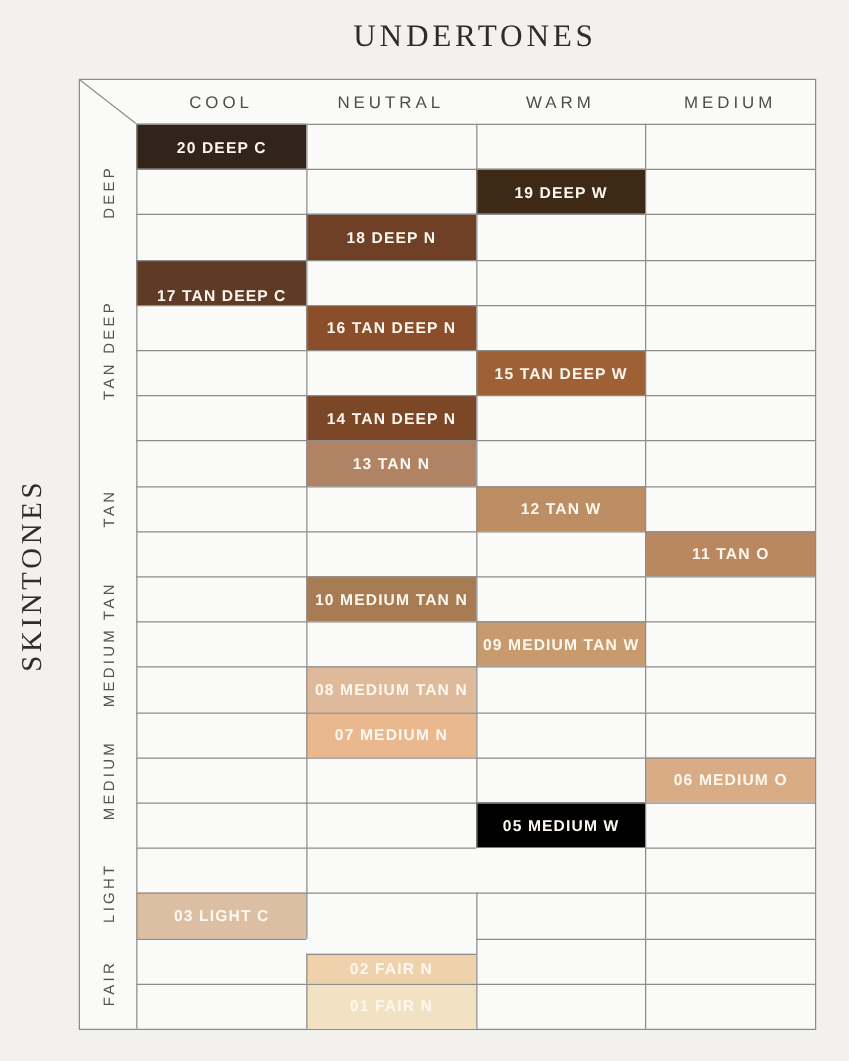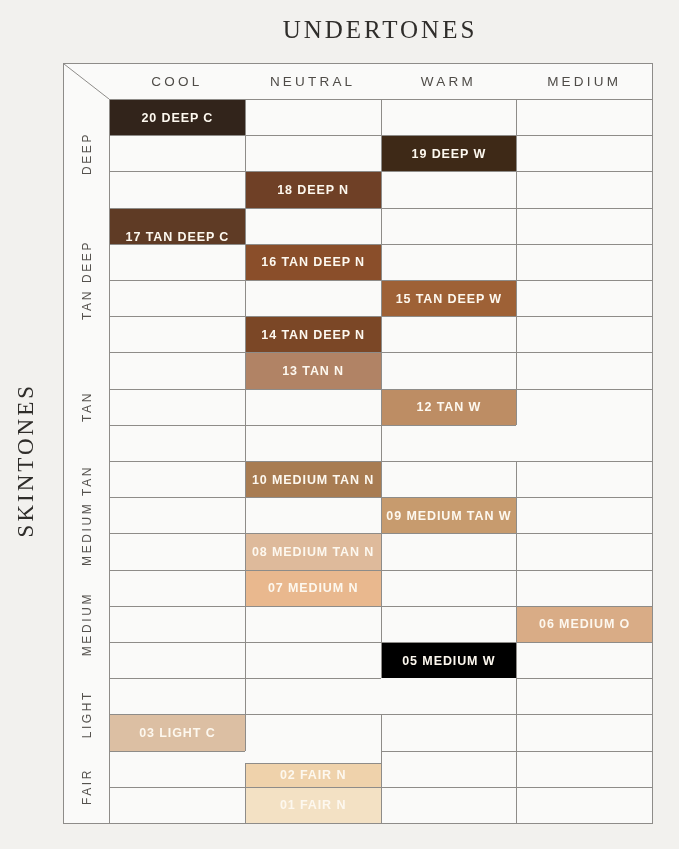--- a/index.html
+++ b/index.html
@@ -156,20 +156,23 @@
       <div class="cell" style="grid-area: 9 / 5;"></div>
       <div class="cell" style="grid-area: 10 / 2;"></div>
       <div class="cell" style="grid-area: 10 / 3;"></div>
       <div class="cell" style="grid-area: 10 / 4; background: rgb(189, 141, 100);">
         <span class="shade-label">12 TAN W</span>
       </div>
       <div class="cell" style="grid-area: 10 / 5;"></div>
       <div class="cell" style="grid-area: 11 / 2;"></div>
       <div class="cell" style="grid-area: 11 / 3;"></div>
       <div class="cell" style="grid-area: 11 / 4;"></div>
+      <div class="cell" style="grid-area: 11 / 5; background: rgb(185, 136, 95);">
+        <span class="shade-label">11 TAN O</span>
+      </div>
       <div class="cell" style="grid-area: 12 / 2;"></div>
       <div class="cell" style="grid-area: 12 / 3; background: rgb(168, 124, 82);">
         <span class="shade-label">10 MEDIUM TAN N</span>
       </div>
       <div class="cell" style="grid-area: 12 / 4;"></div>
       <div class="cell" style="grid-area: 12 / 5;"></div>
       <div class="cell" style="grid-area: 13 / 2;"></div>
       <div class="cell" style="grid-area: 13 / 3;"></div>
       <div class="cell" style="grid-area: 13 / 4; background: rgb(199, 155, 110);">
         <span class="shade-label">09 MEDIUM TAN W</span>

